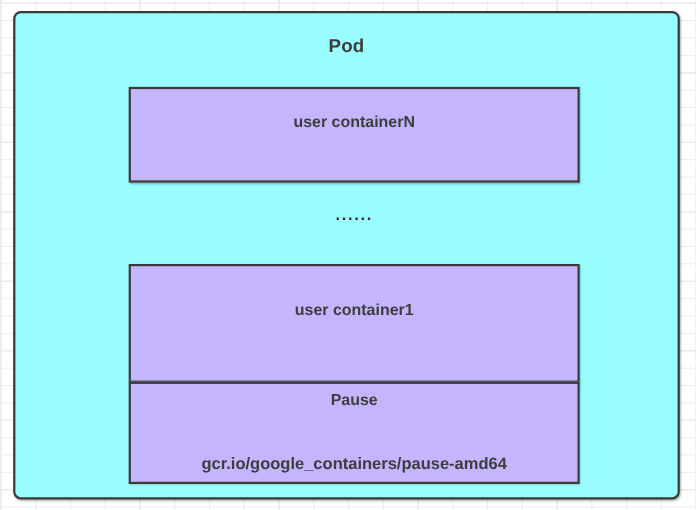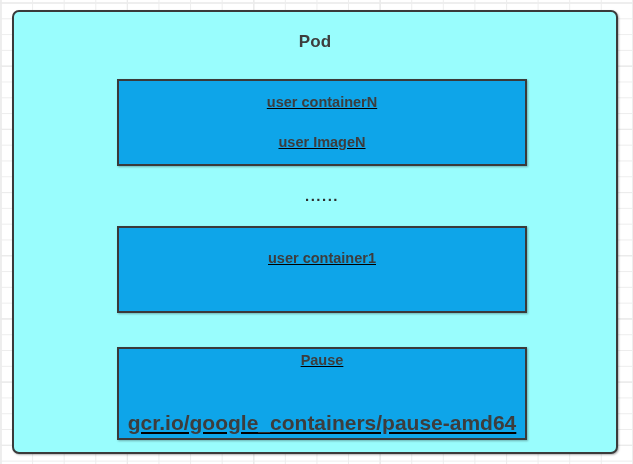--- a/index.html
+++ b/index.html
@@ -60,45 +60,44 @@
     color: #3d3d3d;
     letter-spacing: 0.2px;
   }
 
   
   .container-box {
     position: absolute;
     left: 103px;
     width: 410px;
     box-sizing: border-box;
-    background-color: #0ea5e9;
+    background-color: #c4b5fd;
     border: 2px solid #3a3a3a;
     box-shadow: 1px 1px 2px rgba(0,0,0,0.30);
     display: flex;
     flex-direction: column;
     align-items: center;
     justify-content: center;
-    text-decoration: underline;
   }
 
   #box-containerN { top:  67px; height: 87px; }
-  #box-container1 { top: 214px; height: 87px; }
+  #box-container1 { top: 228px; height: 108px; }
   #box-pause      { top: 335px; height: 93px; gap: 16px; }
 
   .box-line {
     font-size: 14.5px;
     font-weight: bold;
     color: #3d3d3d;
     text-align: center;
     line-height: 1.2;
     white-space: nowrap;
   }
   .box-line.line-top    { margin-bottom: 22px; }
   #box-pause .box-line.line-top { margin-bottom: 24px; }
-  #box-pause .box-line.line-bottom { font-size: 21px; }
+  #box-pause .box-line.line-bottom { font-size: 15px; }
 
   
   #ellipsis {
     position: absolute;
     left: 103px;
     top: 175px;
     width: 410px;
     text-align: center;
     font-size: 15px;
     font-weight: bold;
@@ -110,21 +109,20 @@
 <body>
 
 <div id="canvas">
 
   <div id="pod-box">
 
     <div id="pod-title">Pod</div>
 
     <div class="container-box" id="box-containerN">
       <div class="box-line line-top">user containerN</div>
-      <div class="box-line line-bottom">user ImageN</div>
     </div>
 
     <div id="ellipsis">......</div>
 
     <div class="container-box" id="box-container1">
       <div class="box-line line-top">user container1</div>
     </div>
 
     <div class="container-box" id="box-pause">
       <div class="box-line line-top">Pause</div>

